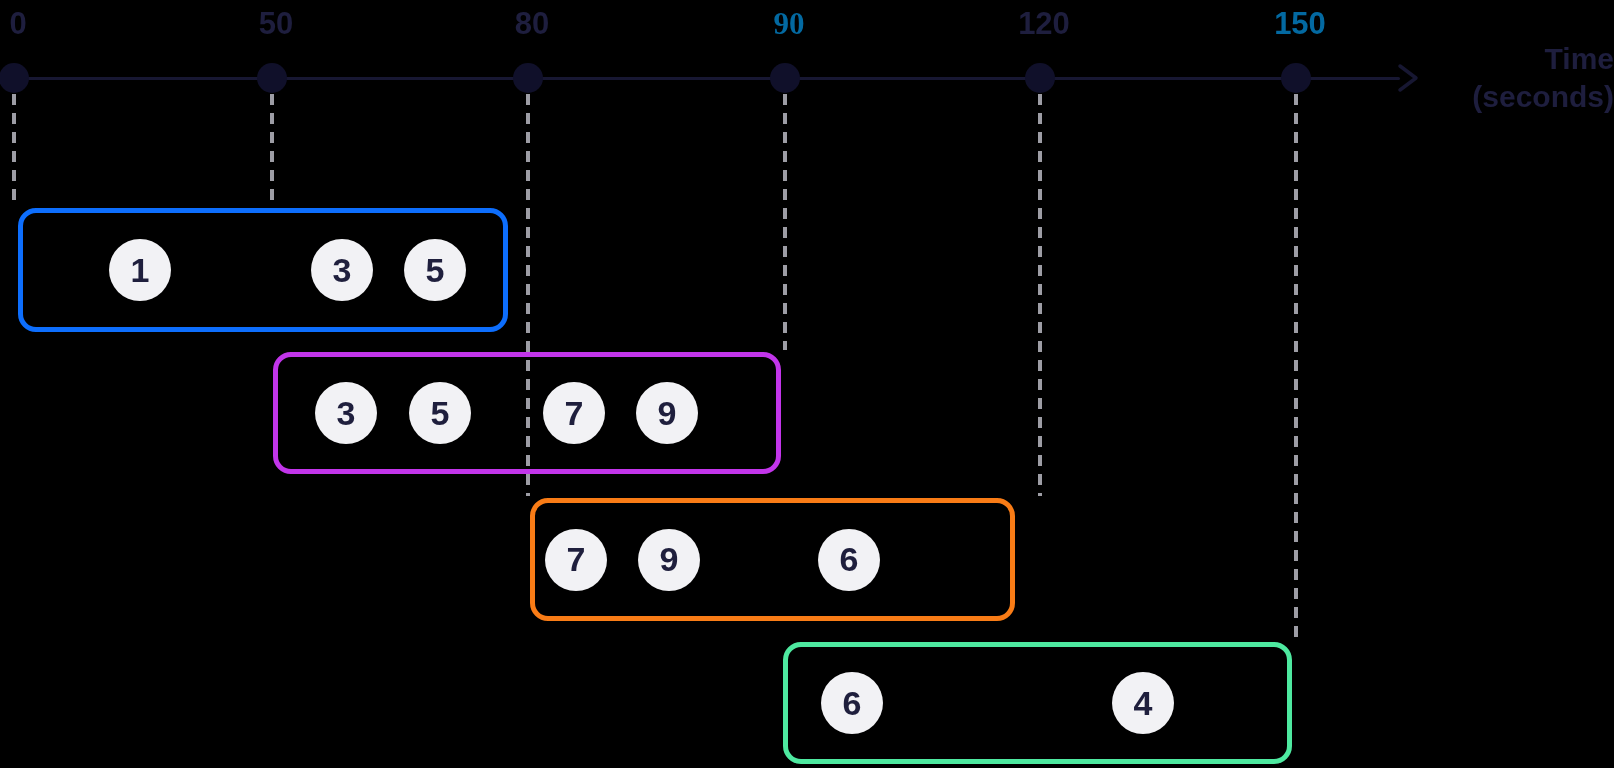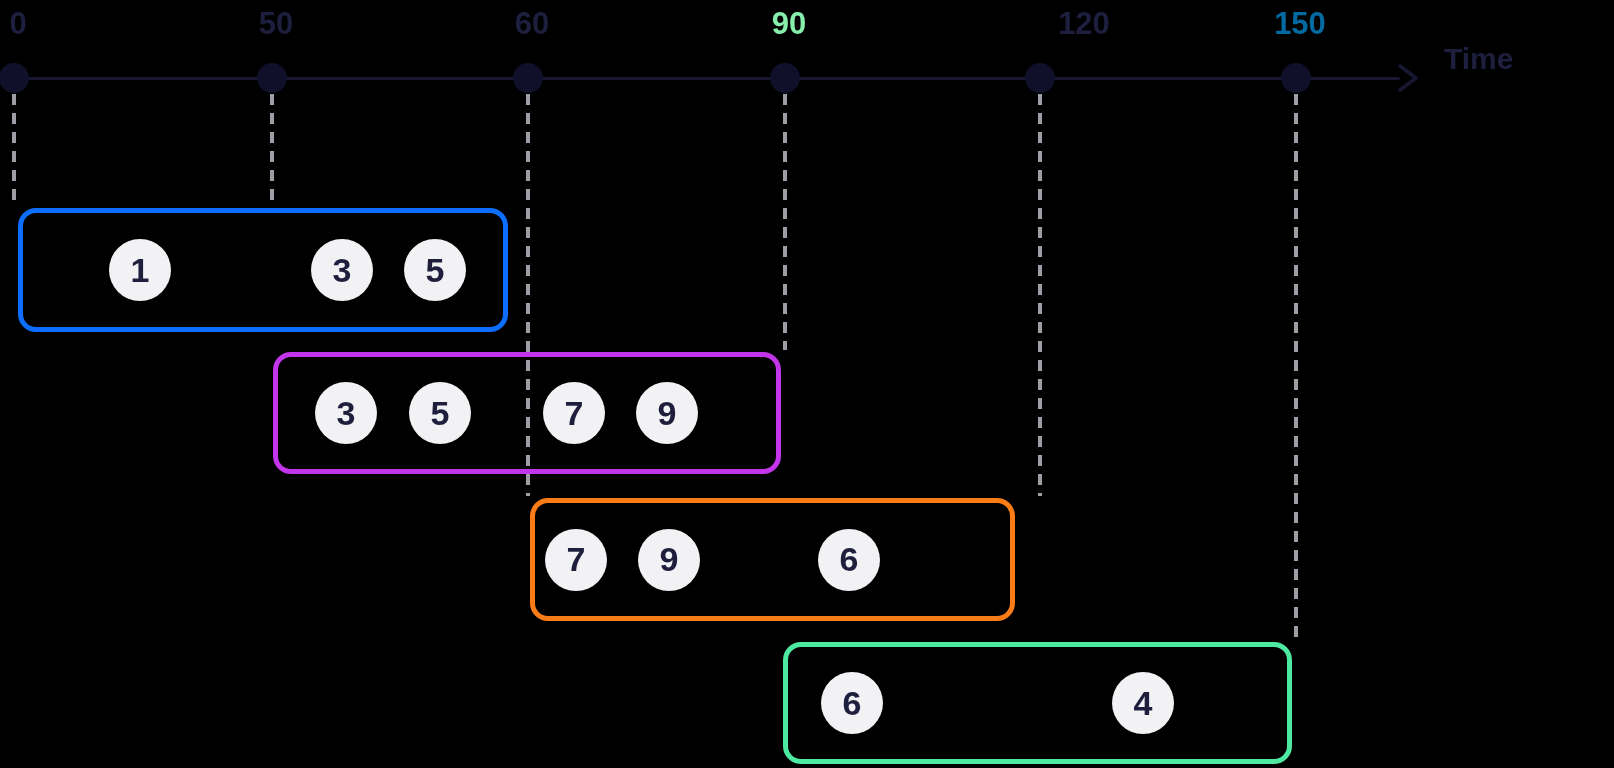--- a/index.html
+++ b/index.html
@@ -64,50 +64,51 @@
     align-items: center;
     justify-content: center;
     font-size: 34px;
     font-weight: bold;
   }
   .axis-caption {
     position: absolute;
     top: 40px;
     right: 0px;
     width: 170px;
-    text-align: left;
+    text-align: right;
     font-size: 30px;
     font-weight: bold;
     line-height: 38px;
   }
 </style>
 </head>
 <body style="background: rgb(0, 0, 0);">
 
 <div id="canvas" style="background: rgb(0, 0, 0);">
   <div class="axis-caption" style="color: rgb(30, 30, 62);">
     <div>Time</div>
+    <div>(seconds)</div>
   </div>
 <div class="axis-line" style="left: 14px; top: 77px; width: 1386px; background: rgb(23, 23, 50);"></div>
     <div class="arrowhead" style="left: 1392px; top: 63px;"><svg width="30" height="30" viewBox="0 0 30 30">
         <path d="M8 3 L24 15 L8 27" fill="none" stroke="#171732" stroke-width="3.5" stroke-linecap="round" stroke-linejoin="round"></path>
       </svg></div>
     <div class="tick-label" style="left: 18px; top: 6px; color: rgb(30, 30, 62);">0</div>
     <div class="dash-line" style="left: 14px; top: 94px; height: 112px; background: repeating-linear-gradient(rgb(157, 157, 165) 0px, rgb(157, 157, 165) 11px, transparent 11px, transparent 19px);"></div>
     <div class="tick-dot" style="left: 14px; top: 78px; background: rgb(16, 16, 42);"></div>
     <div class="tick-label" style="left: 276px; top: 6px; color: rgb(30, 30, 62);">50</div>
     <div class="dash-line" style="left: 272px; top: 94px; height: 112px; background: repeating-linear-gradient(rgb(157, 157, 165) 0px, rgb(157, 157, 165) 11px, transparent 11px, transparent 19px);"></div>
     <div class="tick-dot" style="left: 272px; top: 78px; background: rgb(16, 16, 42);"></div>
-    <div class="tick-label" style="left: 532px; top: 6px; color: rgb(30, 30, 62);">60</div>
+    <div class="tick-label" style="left: 532px; top: 6px; color: rgb(30, 30, 62);">80</div>
     <div class="dash-line" style="left: 528px; top: 94px; height: 402px; background: repeating-linear-gradient(rgb(157, 157, 165) 0px, rgb(157, 157, 165) 11px, transparent 11px, transparent 19px);"></div>
     <div class="tick-dot" style="left: 528px; top: 78px; background: rgb(16, 16, 42);"></div>
-    <div class="tick-label" style="left: 789px; top: 6px; color: #86efac;">90</div>
+    <div class="tick-label" style="left: 789px; top: 6px; color: #0369a1; font-family: Liberation Serif, serif;">90</div>
     <div class="dash-line" style="left: 785px; top: 94px; height: 256px; background: repeating-linear-gradient(rgb(157, 157, 165) 0px, rgb(157, 157, 165) 11px, transparent 11px, transparent 19px);"></div>
     <div class="tick-dot" style="left: 785px; top: 78px; background: rgb(16, 16, 42);"></div>
-    <div class="tick-label" style="left: 1044px; top: 6px; color: rgb(30, 30, 62); margin-left: 40px;">120</div>
+    <div class="tick-label" style="left: 1044px; top: 6px; color: rgb(30, 30, 62);">120</div>
     <div class="dash-line" style="left: 1040px; top: 94px; height: 402px; background: repeating-linear-gradient(rgb(157, 157, 165) 0px, rgb(157, 157, 165) 11px, transparent 11px, transparent 19px);"></div>
     <div class="tick-dot" style="left: 1040px; top: 78px; background: rgb(16, 16, 42);"></div>
     <div class="tick-label" style="left: 1300px; top: 6px; color: #0369a1;">150</div>
     <div class="dash-line" style="left: 1296px; top: 94px; height: 546px; background: repeating-linear-gradient(rgb(157, 157, 165) 0px, rgb(157, 157, 165) 11px, transparent 11px, transparent 19px);"></div>
     <div class="tick-dot" style="left: 1296px; top: 78px; background: rgb(16, 16, 42);"></div>
     <div class="time-window" style="left: 18px; top: 208px; width: 490px; height: 124px; border-color: rgb(13, 110, 253);">
       <div class="event-chip" style="left: 86px; top: 26px; width: 62px; height: 62px; background: rgb(242, 242, 245); color: rgb(31, 31, 61);">1</div>
       <div class="event-chip" style="left: 288px; top: 26px; width: 62px; height: 62px; background: rgb(242, 242, 245); color: rgb(31, 31, 61);">3</div>
       <div class="event-chip" style="left: 381px; top: 26px; width: 62px; height: 62px; background: rgb(242, 242, 245); color: rgb(31, 31, 61);">5</div>
     </div>

